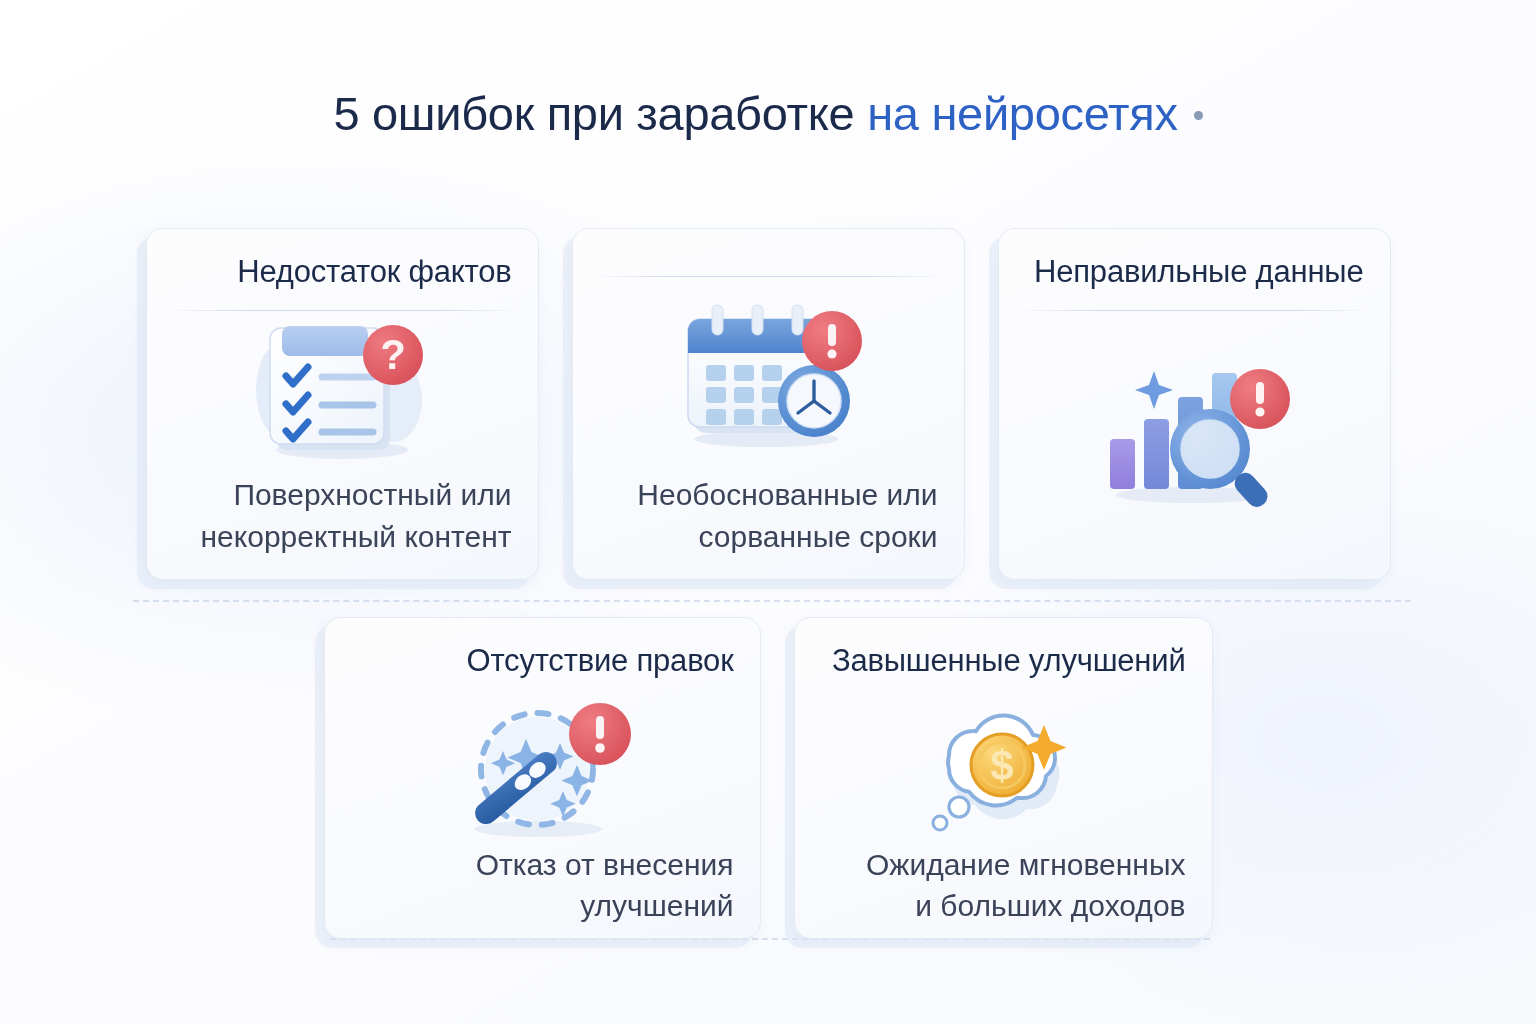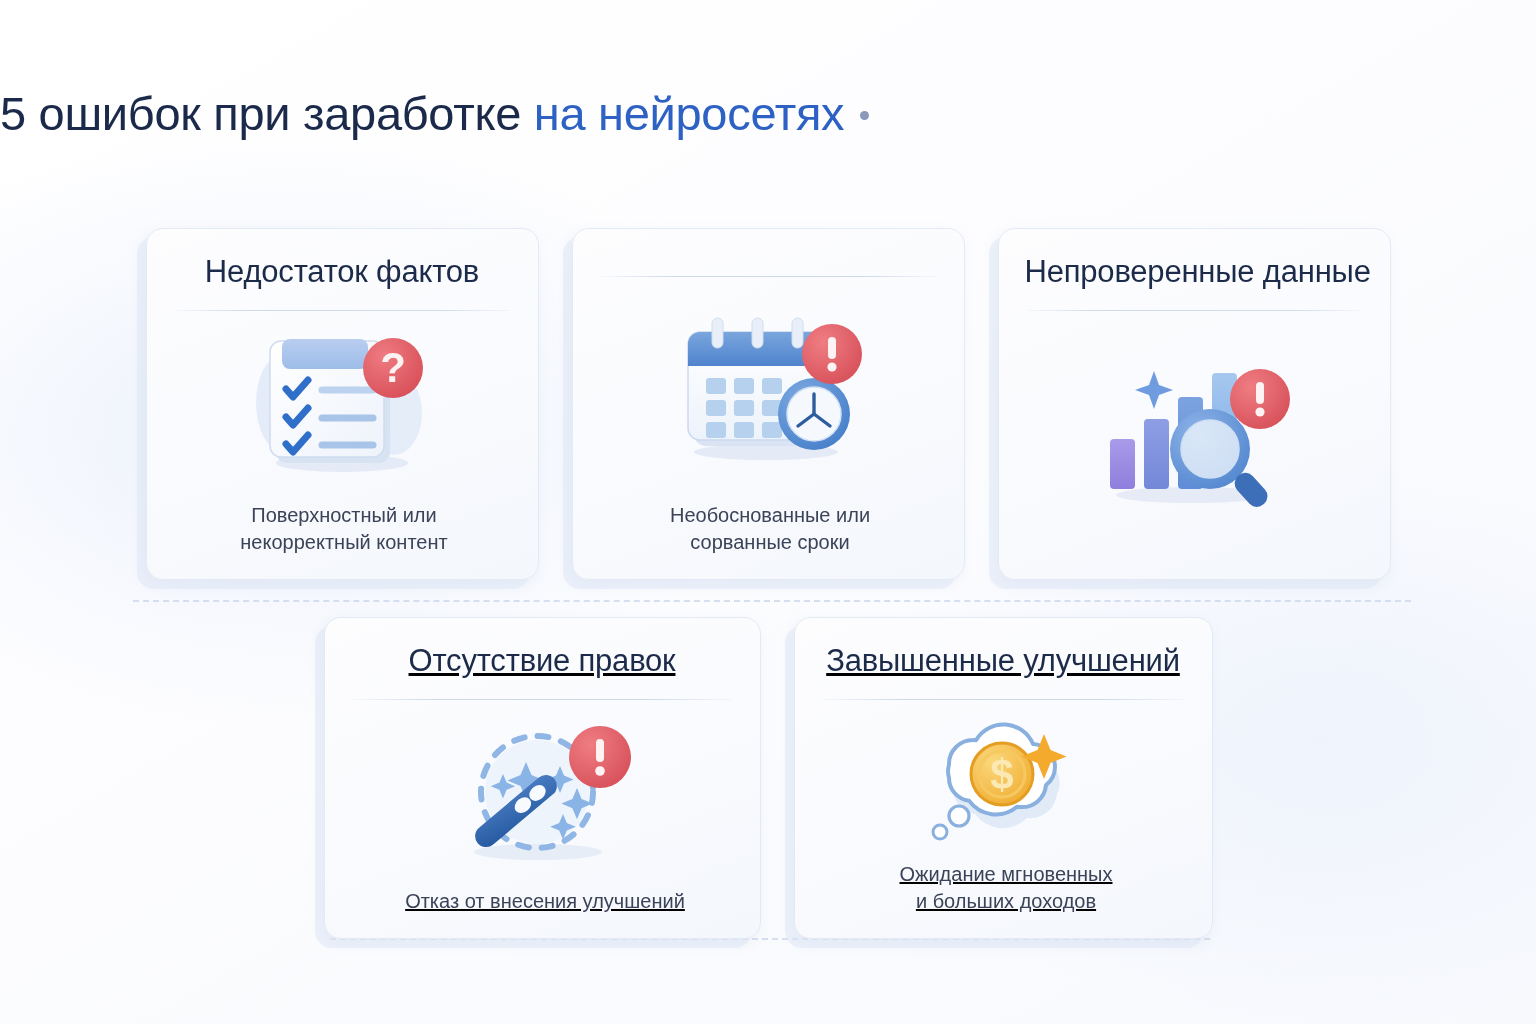--- a/index.html
+++ b/index.html
@@ -25,21 +25,21 @@
     width: 1536px;
     height: 1024px;
   }
 
   
   .title-wrap {
     position: absolute;
     top: 86px;
     left: 0;
     width: 100%;
-    text-align: left;
+    text-align: center;
   }
   .title {
     display: inline-block;
     font-size: 47px;
     font-weight: 400;
     letter-spacing: -0.3px;
     color: #1b2a4a;
     white-space: nowrap;
   }
   .title .accent { color: #2d62c4; }
@@ -73,52 +73,52 @@
     background: linear-gradient(160deg, #fdfdfe 0%, #fafbfe 45%, #f4f7fc 100%);
     border: 1px solid #e4eaf4;
     box-shadow:
       -9px 9px 0 0 rgba(223,231,245,0.55),
       -3px 5px 14px rgba(150,170,205,0.14);
     display: flex;
     flex-direction: column;
     padding: 26px 26px 22px;
     overflow: hidden;
   }
-  .card.short { height: 322px; width: 437px; text-decoration: underline; }
+  .card.short { height: 322px; width: 437px; }
   .card.short.narrow { width: 419px; }
 
   .card-title {
     font-size: 31px;
     font-weight: 400;
     color: #1c2b49;
-    text-align: center;
+    text-align: right;
     line-height: 1.1;
     letter-spacing: -0.2px;
     white-space: nowrap;
   }
   .card-rule {
     margin: 21px 2px 0;
     height: 1px;
     background: linear-gradient(90deg, rgba(207,217,235,0.15) 0%, #cfd9eb 22%, #cfd9eb 78%, rgba(207,217,235,0.15) 100%);
   }
 
   .icon-area {
     flex: 1;
     display: flex;
     align-items: center;
     justify-content: center;
     position: relative;
   }
   .icon-area svg { display: block; overflow: visible; }
 
   .card-caption {
-    font-size: 20px;
+    font-size: 30px;
     line-height: 1.38;
     color: #3b4358;
-    text-align: center;
+    text-align: right;
     padding-left: 4px;
     white-space: pre-line;
   }
   .card.short .card-caption { padding-left: 6px; }
 
   
   .divider {
     position: absolute;
     height: 0;
     border-top: 2px dashed #c9d6ec;
@@ -238,21 +238,21 @@
             <rect x="162" y="23" width="8" height="22" rx="4"></rect>
             <circle cx="166" cy="53" r="4.6"></circle>
           </g>
         </svg>
       </div>
       <div class="card-caption">Необоснованные или
 сорванные сроки</div>
     </div>
 
     <div class="card">
-      <div class="card-title">Непроверенные данные</div>
+      <div class="card-title">Неправильные данные</div>
       <div class="card-rule"></div>
       <div class="icon-area">
         <svg width="205" height="150" viewBox="0 0 205 150" aria-hidden="true">
           <defs>
             <linearGradient id="bar1g" x1="0" y1="0" x2="0" y2="1">
               <stop offset="0" stop-color="#a99bea"></stop>
                 <stop offset="1" stop-color="#8f7edc"></stop>
             </linearGradient>
             <linearGradient id="bar2g" x1="0" y1="0" x2="0" y2="1">
               <stop offset="0" stop-color="#8e9ee4"></stop>

